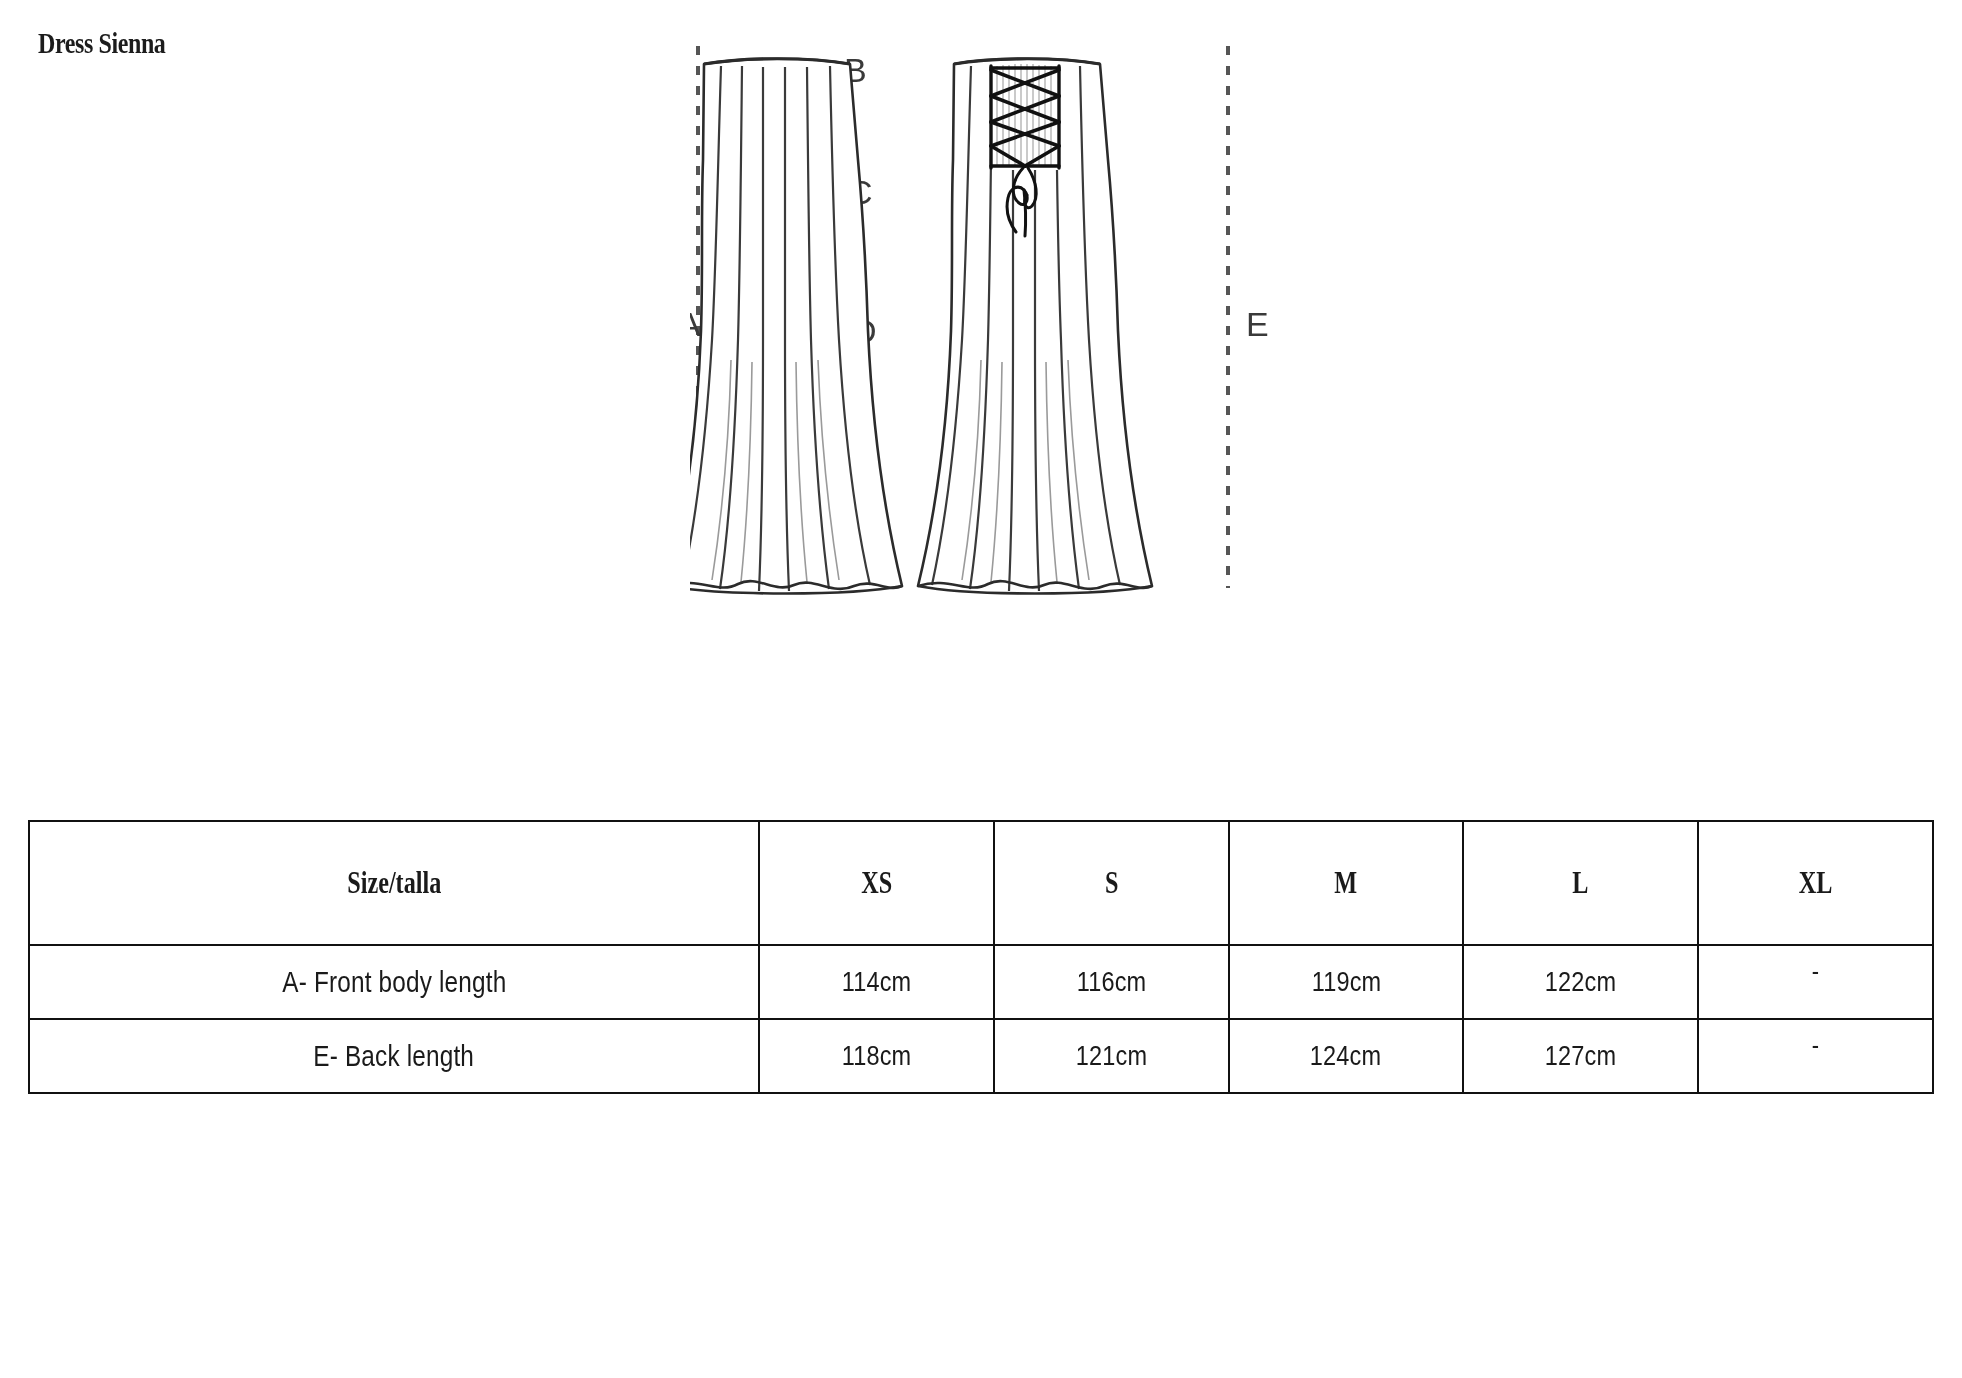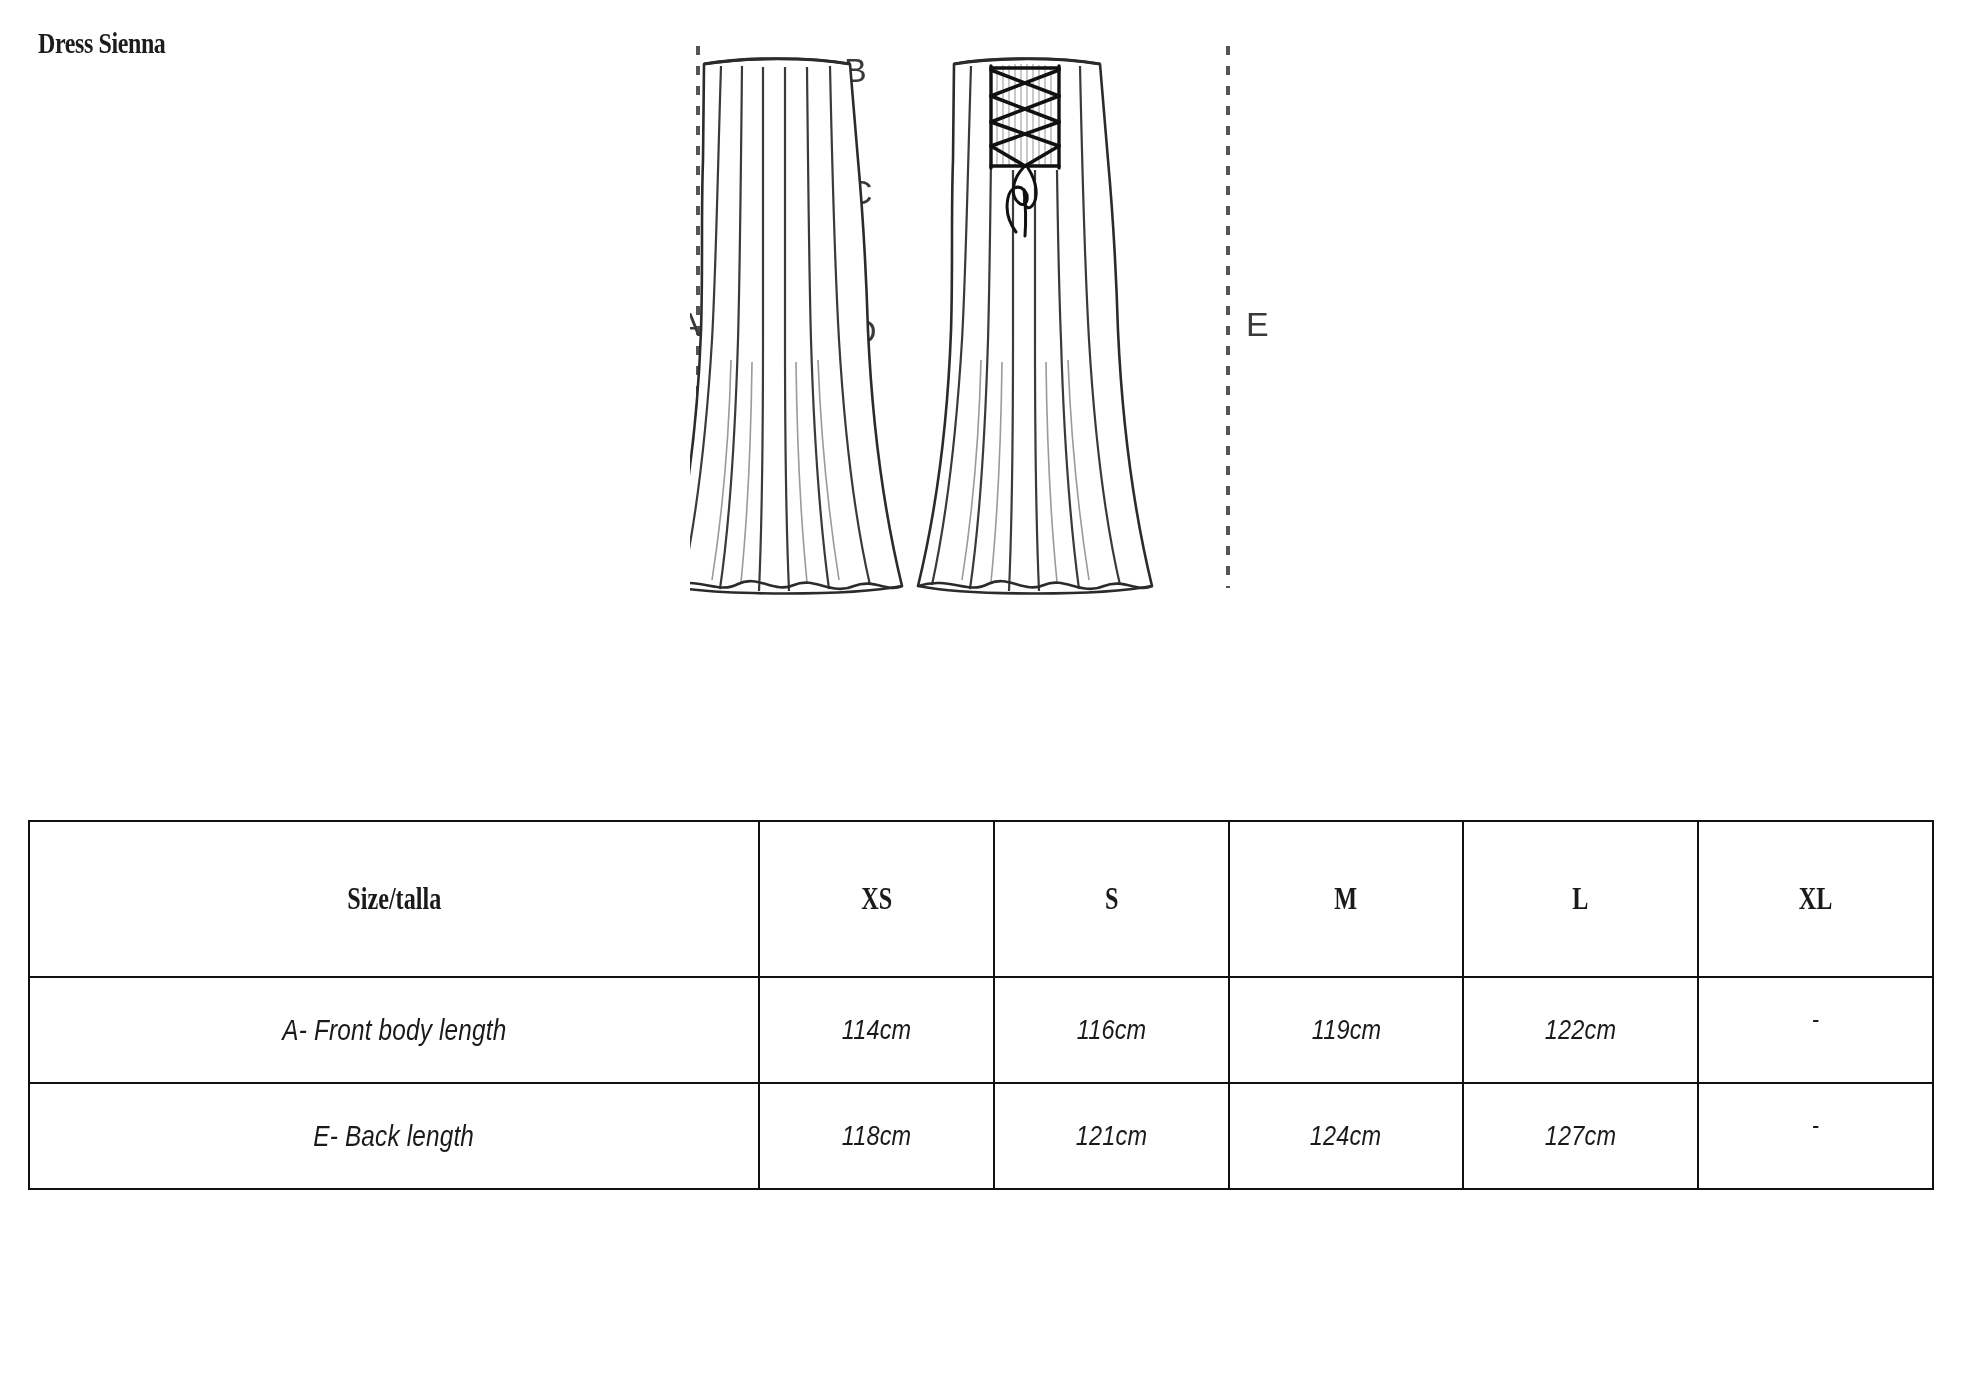--- a/index.html
+++ b/index.html
@@ -39,41 +39,40 @@
   
   #size-table{
     position:absolute;
     left:28px; top:820px;
     width:1906px;
     border-collapse:collapse;
     table-layout:fixed;
   }
   #size-table td, #size-table th{
     border:2px solid #111111;
-    padding:16px;
+    padding:0;
     text-align:center;
     vertical-align:middle;
   }
   #size-table thead th{
     height:122px;
     font-family:"Liberation Serif", serif;
     font-weight:bold;
     font-size:31px;
     transform:none;
   }
   .hd-inner{
     display:inline-block;
     transform:scaleX(0.78);
     letter-spacing:0px;
   }
   #size-table tbody td{
     height:72px;
     font-size:28px;
     font-weight:400;
-    font-style:italic;
   }
   .cell-inner{
     display:inline-block;
     transform:scaleX(0.84);
     letter-spacing:0.2px;
   }
   td.label-cell{
     text-align:left;
     padding-left:72px;
   }

